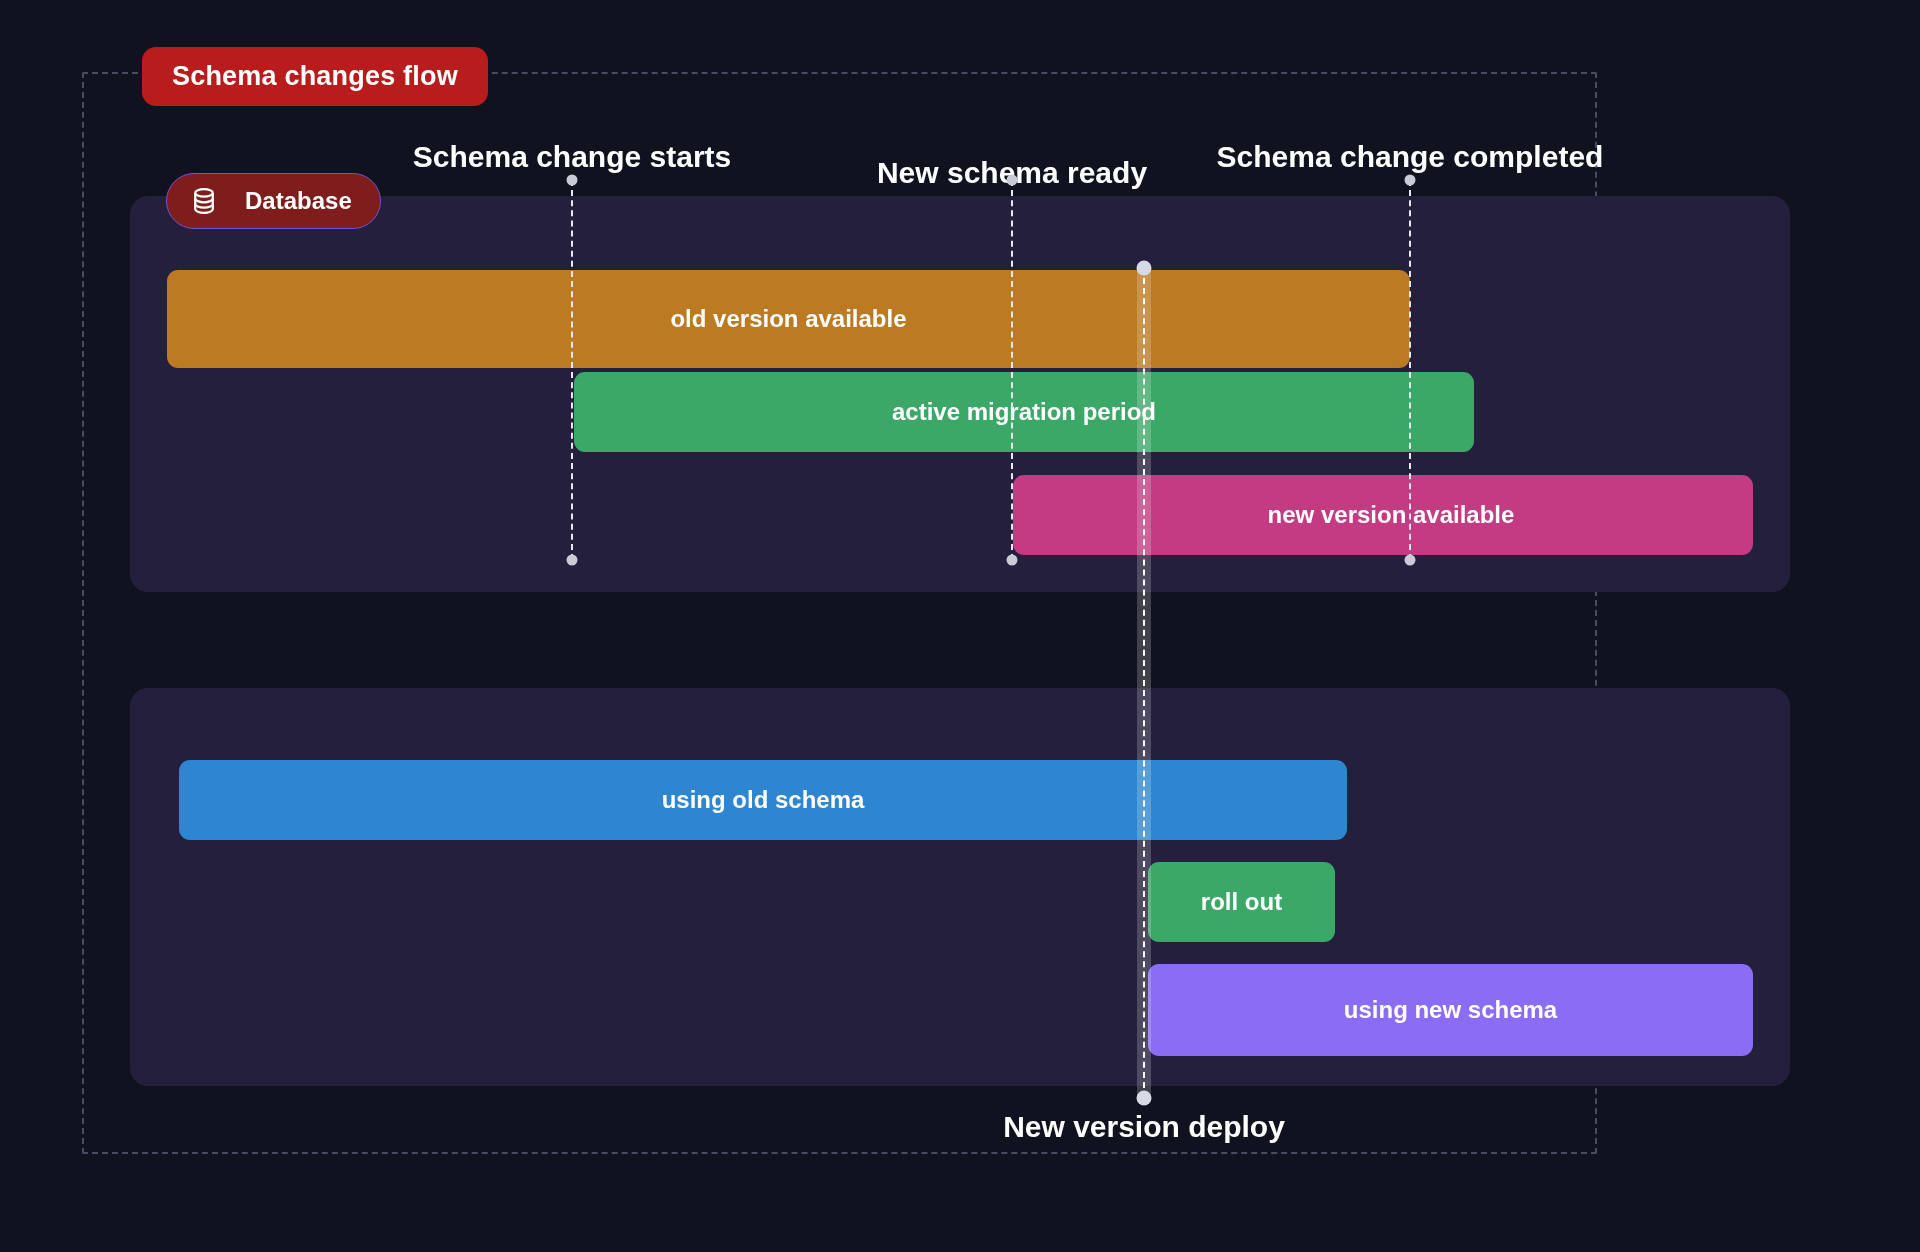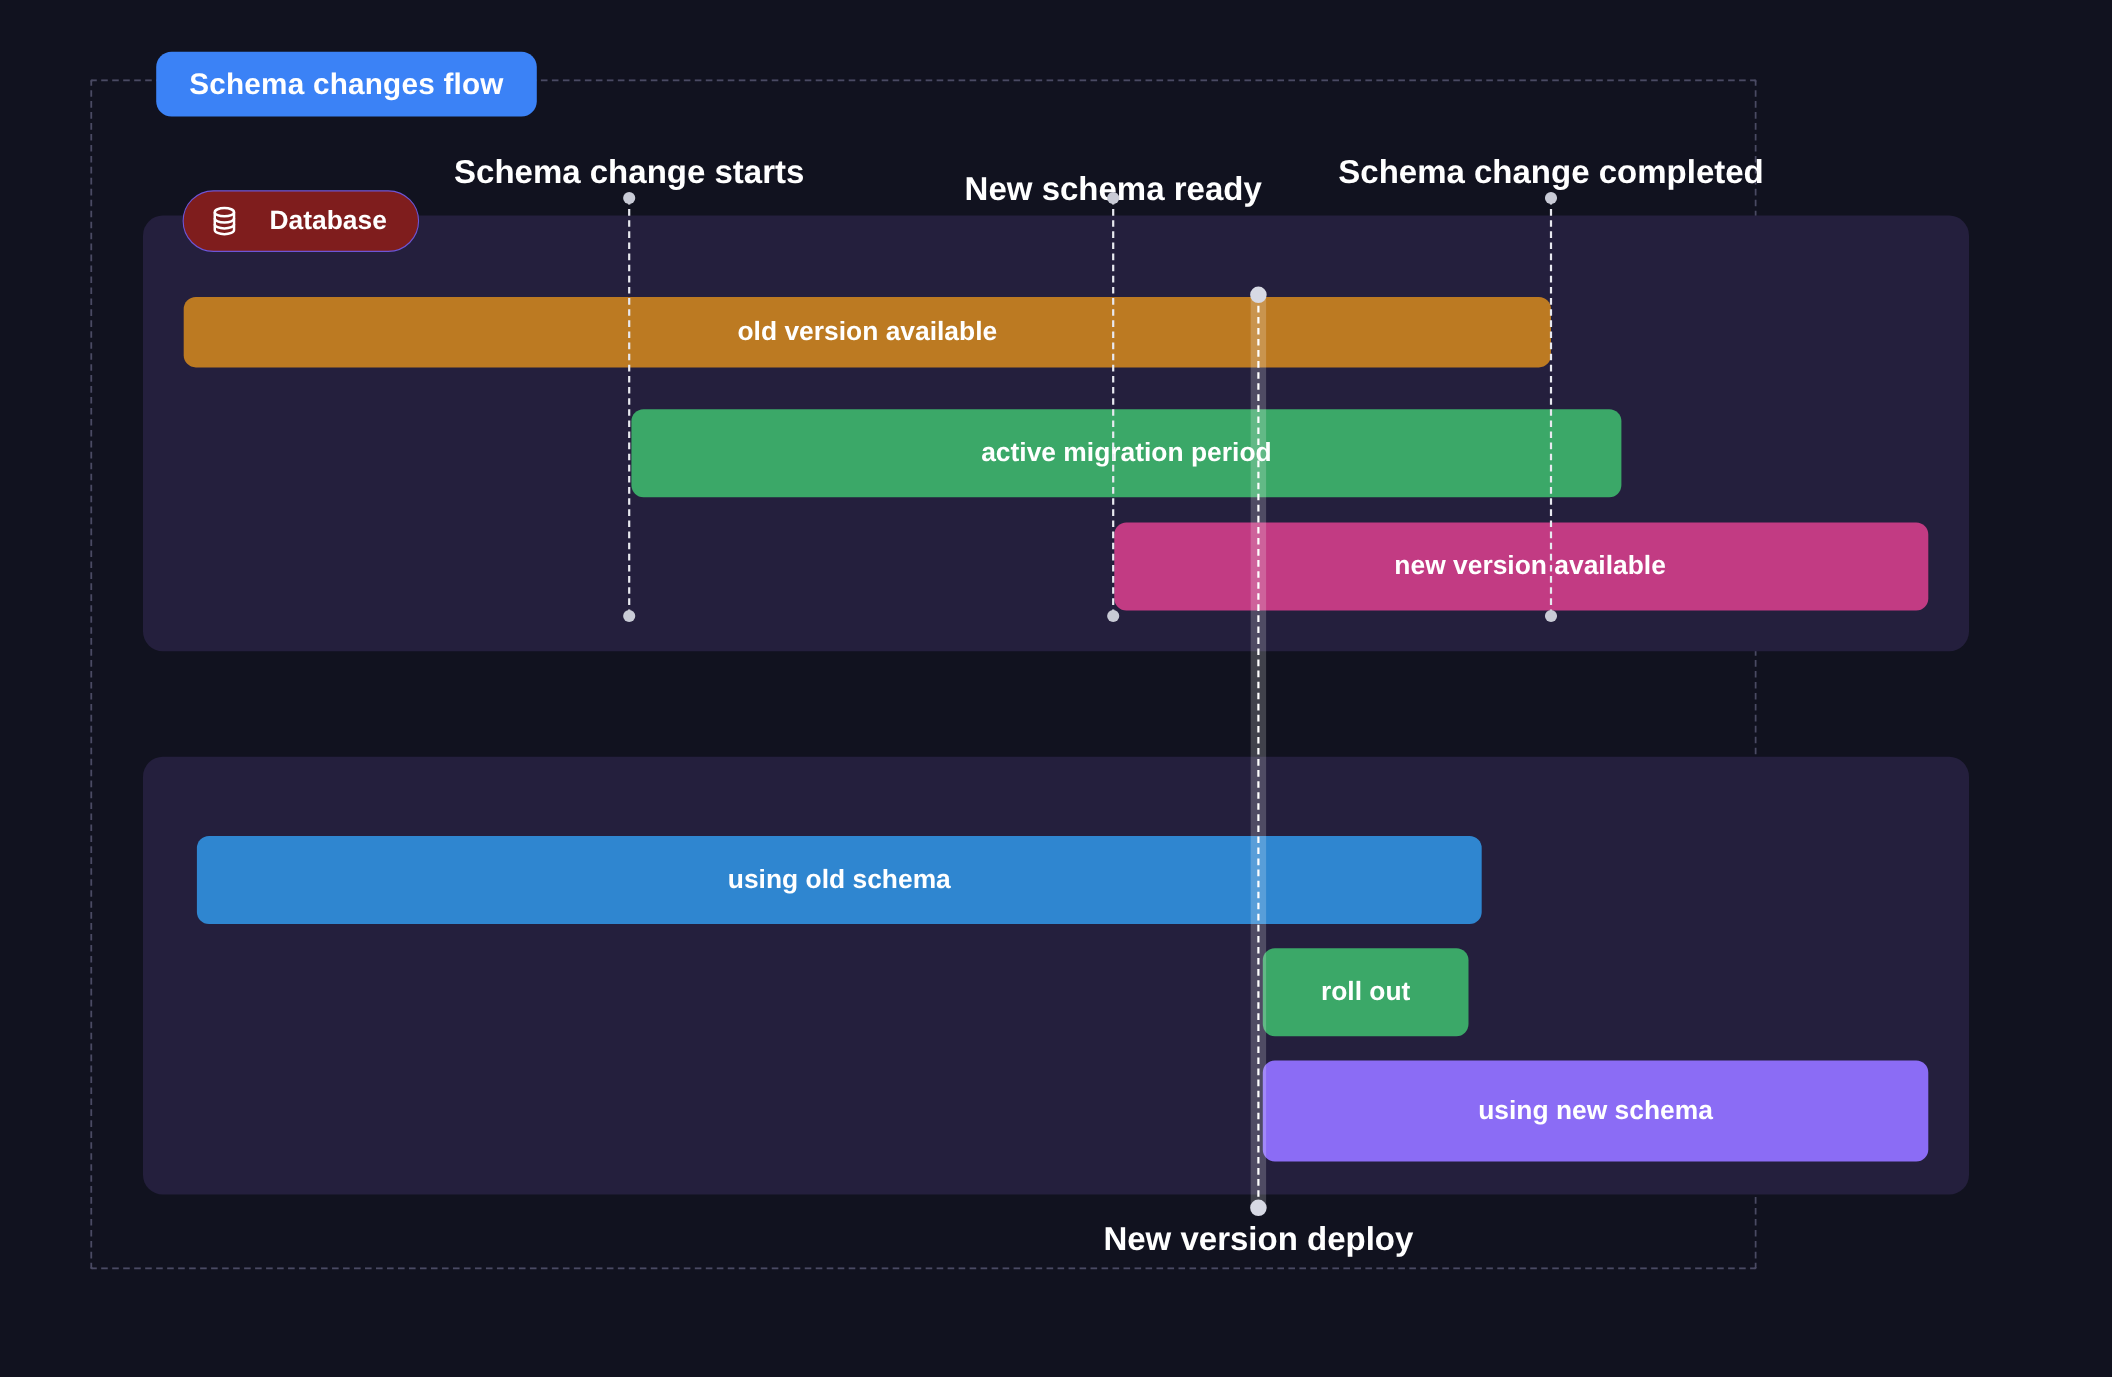--- a/index.html
+++ b/index.html
@@ -22,21 +22,21 @@
     width: 1515px; height: 1082px;
     border: 2px dashed #4a4a63;
     border-radius: 2px;
   }
 
   
   .title-chip {
     position: absolute;
     left: 142px; top: 47px;
     padding: 14px 30px;
-    background: #3b82f6;
+    background: #b91c1c;
     border-radius: 14px;
     color: #ffffff;
     font-size: 27px;
     font-weight: bold;
     letter-spacing: .2px;
     white-space: nowrap;
     z-index: 6;
   }
 
   
@@ -168,21 +168,21 @@
   <div class="milestone-label" style="left:1012px; top:156px;">New schema ready</div>
   <div class="dot" style="left:1012px; top:180px;"></div>
   <div class="vline" style="left:1012px; top:180px; height:380px;"></div>
   <div class="dot" style="left:1012px; top:560px;"></div>
 
   <div class="milestone-label" style="left:1410px; top:140px;">Schema change completed</div>
   <div class="dot" style="left:1410px; top:180px;"></div>
   <div class="vline" style="left:1410px; top:180px; height:380px;"></div>
   <div class="dot" style="left:1410px; top:560px;"></div>
 
-  <div class="bar" style="left:167px; top:270px; width:1243px; height:64px; background:#BC7A22;">
+  <div class="bar" style="left:167px; top:270px; width:1243px; height:98px; background:#BC7A22;">
     <span>old version available</span>
   </div>
 
   <div class="bar" style="left:574px; top:372px; width:900px; height:80px; background:#3BA868;">
     <span>active migration period</span>
   </div>
 
   <div class="bar" style="left:1013px; top:475px; width:740px; height:80px; background:#C23B83;padding-left:16px;">
     <span>new version available</span>
   </div>

